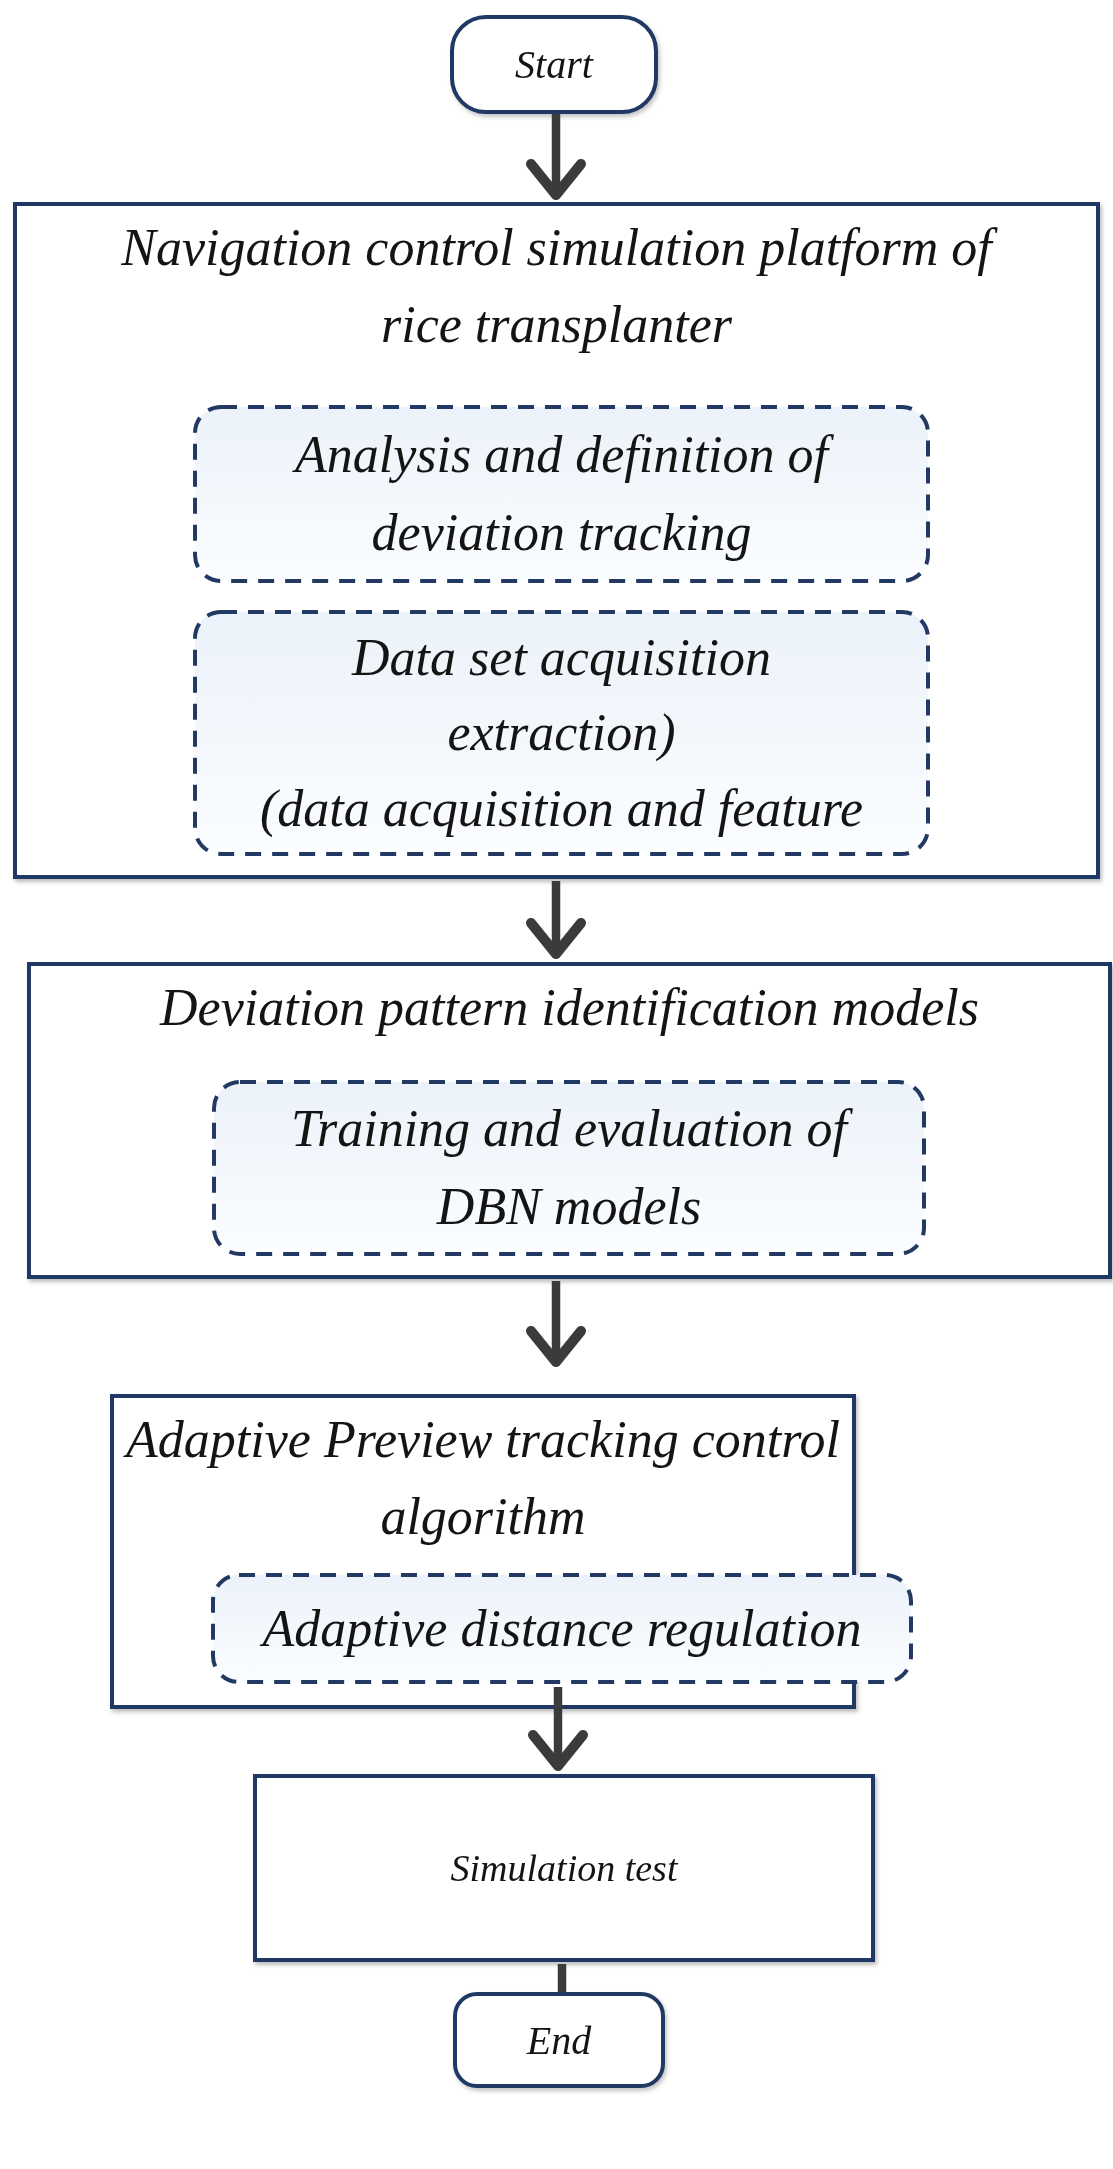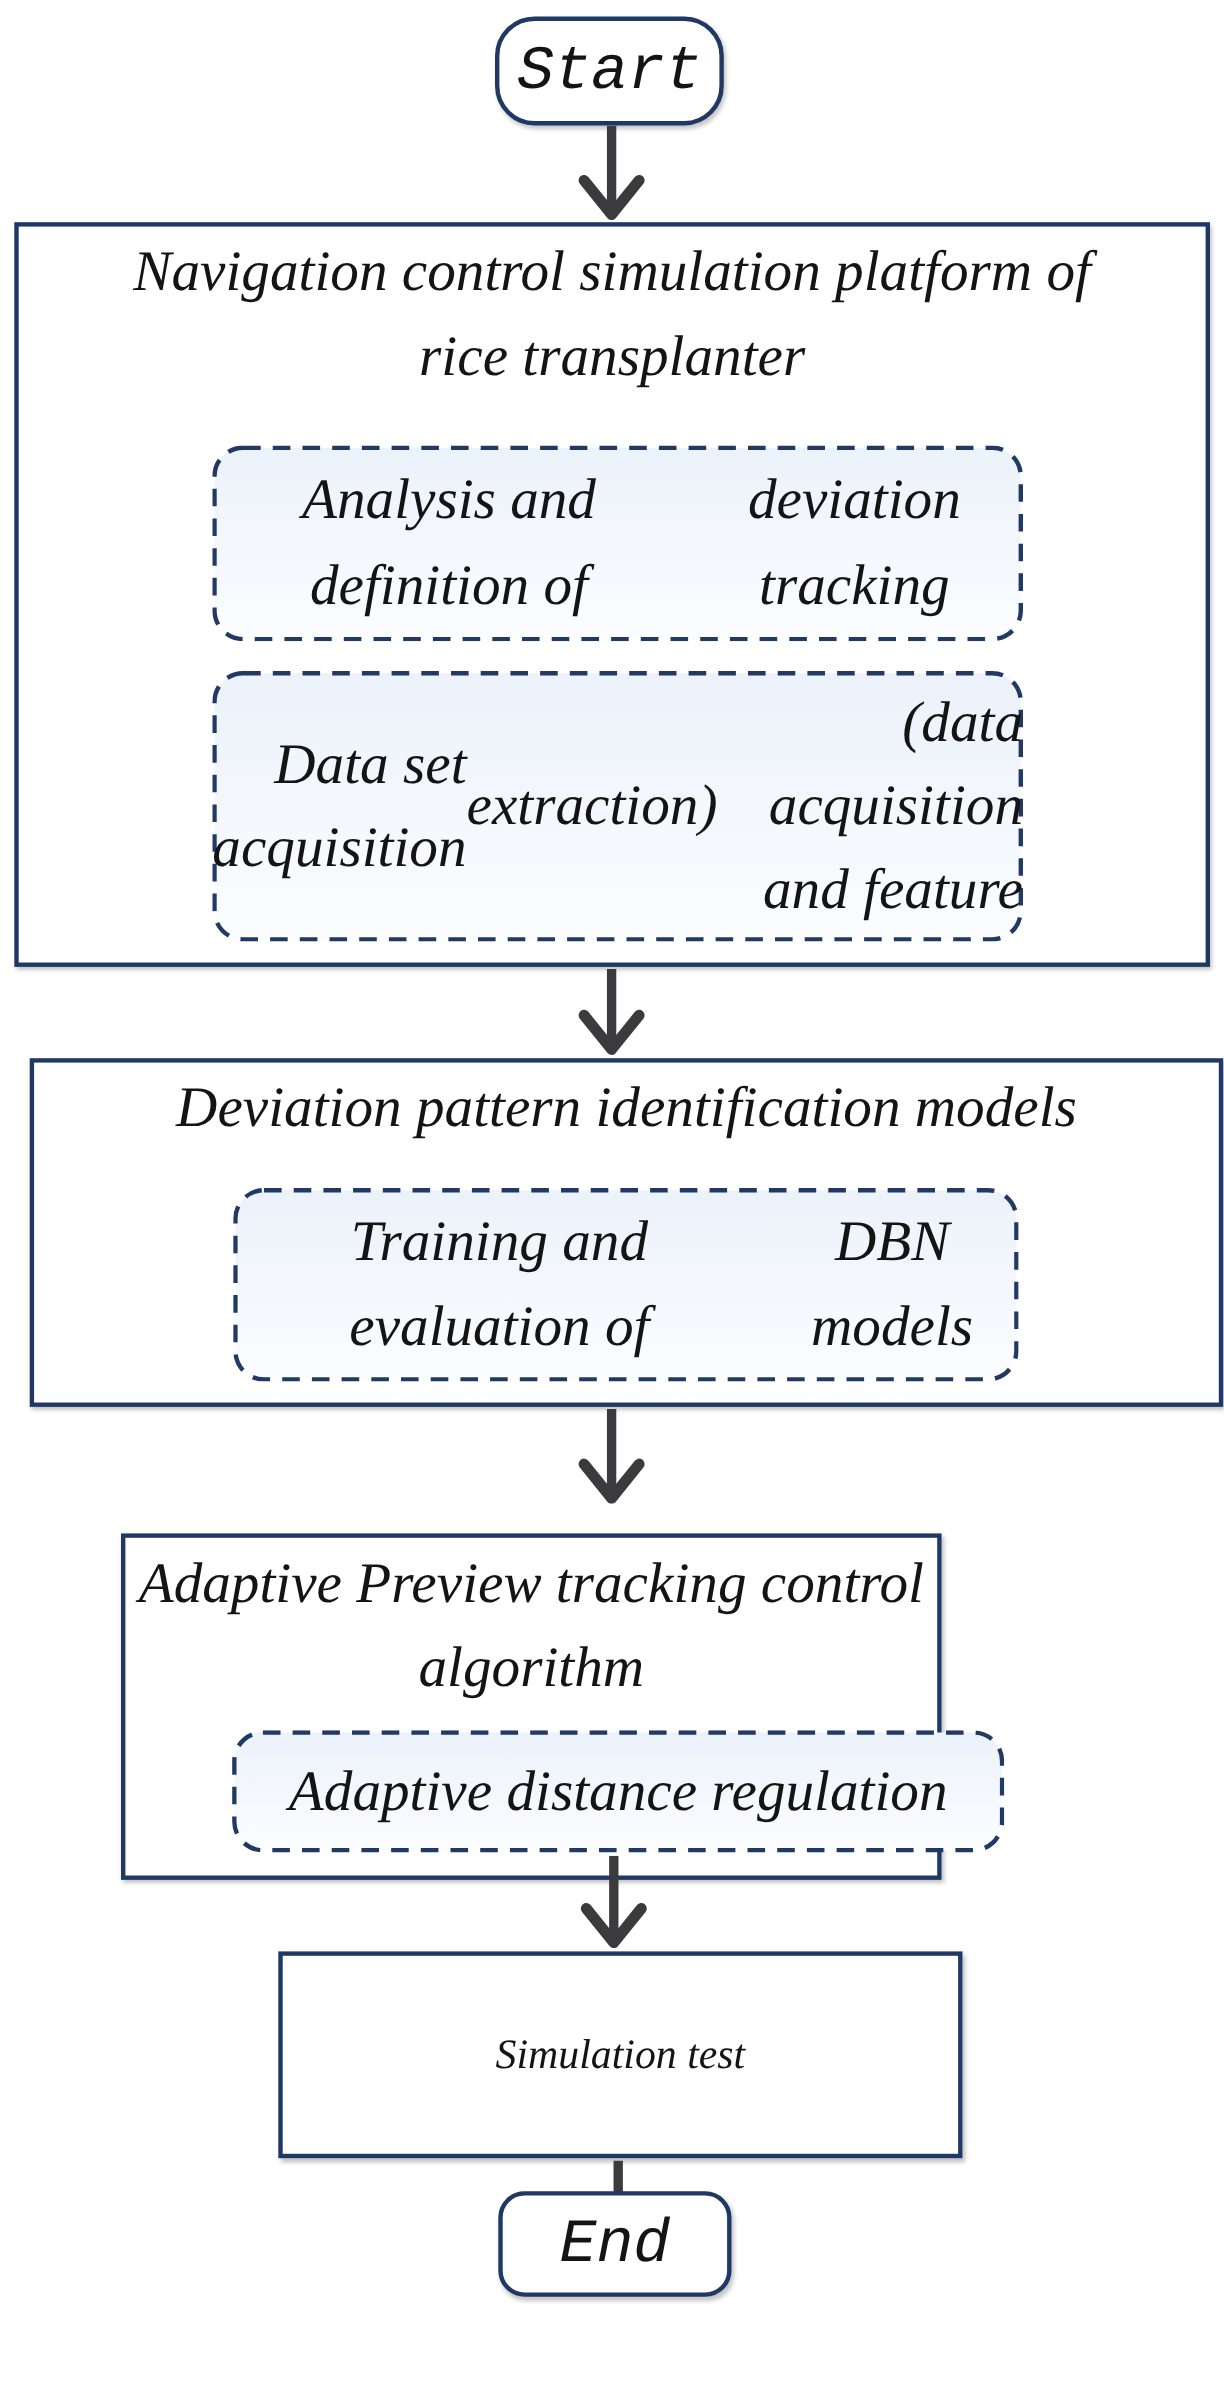--- a/index.html
+++ b/index.html
@@ -11,24 +11,23 @@
     font-style:italic;
     color:var(--text,#141414);
     overflow:hidden;
   }
   .terminal{
     position:absolute;
     background:#ffffff;
     border:4px solid var(--box-border,#1f3864);
     border-radius:36px;
     display:flex;align-items:center;justify-content:center;
-    font-size:56px;
+    font-size:40px;
     box-shadow:2px 3px 4px rgba(110,110,110,.4);
     box-sizing:border-box;
-    font-family:Liberation Mono, monospace;
   }
   .stage{
     position:absolute;
     background:#ffffff;
     border:4px solid var(--box-border,#1f3864);
     box-shadow:2px 3px 4px rgba(110,110,110,.45);
     box-sizing:border-box;
   }
   .stage-title{
     text-align:center;
@@ -39,21 +38,21 @@
   .plain-stage{
     display:flex;align-items:center;justify-content:center;
     font-size:38px;
   }
   .substep{
     position:absolute;
   }
   .substep svg.dash-bg{position:absolute;left:0;top:0;}
   .substep .substep-text{
     position:absolute;left:0;top:0;right:0;bottom:0;
-    display:flex;flex-direction:row;align-items:center;justify-content:center;
+    display:flex;flex-direction:column;align-items:center;justify-content:center;
     text-align:center;
     font-size:52px;
     line-height:1.5;
   }
   .dash-rect{
     fill:url(#dashfill);
     stroke:var(--dash-border,#223a63);
     stroke-width:4;
     stroke-dasharray:16 11;
   }

